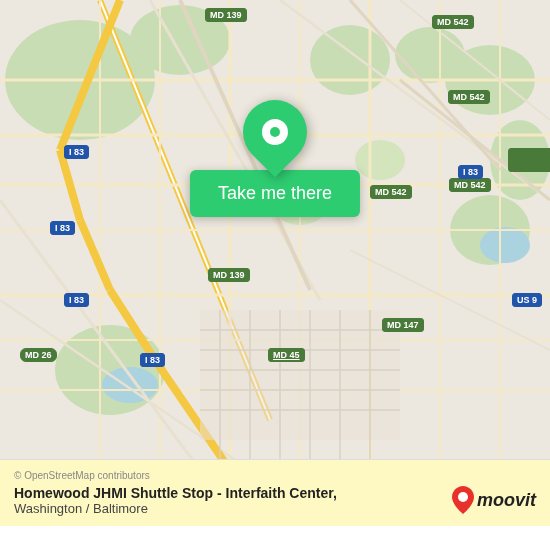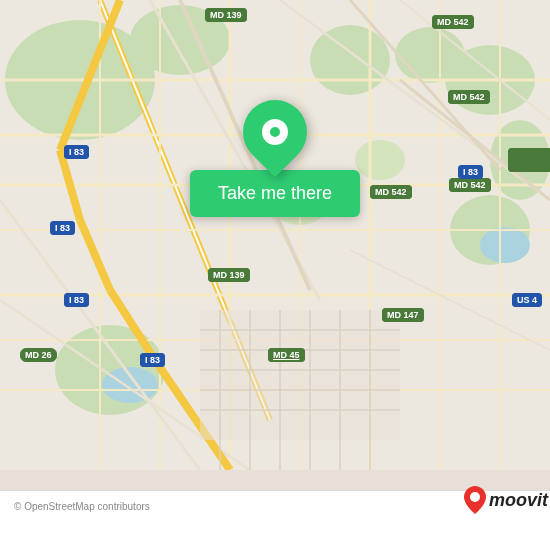--- a/index.html
+++ b/index.html
@@ -18,21 +18,21 @@
       background-color: #e8e0d8;
       overflow: hidden;
     }
 
     
     .info-bar {
       position: absolute;
       bottom: 0;
       left: 0;
       right: 0;
-      background: #ffffff;
+      background: #fef9c3;
       padding: 10px 14px;
       border-top: 1px solid #ddd;
       z-index: 100;
     }
 
     .info-copyright {
       font-size: 10px;
       color: #888;
       margin-bottom: 4px;
     }
@@ -45,21 +45,21 @@
 
     .info-subtitle {
       font-size: 13px;
       color: #444;
     }
 
     
     .moovit-logo {
       position: absolute;
       bottom: 12px;
-      right: 2px;
+      right: 14px;
       display: flex;
       align-items: center;
       gap: 3px;
     }
 
     .moovit-text {
       font-size: 18px;
       font-weight: bold;
       color: #222;
       font-style: italic;
@@ -177,44 +177,48 @@
     <line x1="370" y1="310" x2="370" y2="470" stroke="#d8d0c0" stroke-width="1.5"></line>
   </svg>
 
   <div class="road-badge green" style="left:205px;top:8px;">MD 139</div>
   <div class="road-badge green" style="left:432px;top:15px;">MD 542</div>
   <div class="road-badge green" style="left:448px;top:90px;">MD 542</div>
   <div class="road-badge green" style="left:370px;top:185px;">MD 542</div>
   <div class="road-badge green" style="left:449px;top:178px;">MD 542</div>
   <div class="road-badge green" style="left:508px;top:148px;padding-left:47px;">MD 14</div>
   <div class="road-badge green" style="left:208px;top:268px;">MD 139</div>
-  <div class="road-badge green" style="left:382px;top:308px;">MD 147</div>
+  <div class="road-badge green" style="left:382px;top:318px;">MD 147</div>
   <div class="road-badge green" style="left:268px;top:348px;text-decoration:underline;">MD 45</div>
   <div class="road-badge green" style="left:20px;top:348px;border-radius:6px;">MD 26</div>
-  <div class="road-badge blue" style="left:512px;top:260px;">US 4</div>
+  <div class="road-badge blue" style="left:512px;top:260px;">US 9</div>
   <div class="road-badge blue" style="left:458px;top:132px;">I 83</div>
   <div class="road-badge blue" style="left:64px;top:112px;">I 83</div>
   <div class="road-badge blue" style="left:50px;top:188px;">I 83</div>
   <div class="road-badge blue" style="left:64px;top:260px;">I 83</div>
   <div class="road-badge blue" style="left:140px;top:320px;">I 83</div>
 
   <div class="map-popup">
 
     <div style="width:64px;height:64px;background:#2ecc71;border-radius:50% 50% 50% 0;transform:rotate(-45deg);display:flex;align-items:center;justify-content:center;box-shadow:0 3px 12px rgba(0,0,0,0.3);">
       <div style="width:26px;height:26px;background:white;border-radius:50%;transform:rotate(45deg);display:flex;align-items:center;justify-content:center;">
         <div style="width:10px;height:10px;background:#2ecc71;border-radius:50%;"></div>
       </div>
     </div>
 
     <button style="margin-top:6px;background:#2ecc71;color:white;border:none;padding:13px 28px;font-size:18px;font-weight:500;border-radius:6px;cursor:pointer;box-shadow:0 2px 10px rgba(0,0,0,0.25);white-space:nowrap;font-family:Arial,sans-serif;">Take me there</button>
   </div>
 
   <div class="info-bar">
     <div class="info-copyright">© OpenStreetMap contributors</div>
     <div style="display:flex;justify-content:space-between;align-items:flex-start;">
+      <div>
+        <div class="info-title">Homewood JHMI Shuttle Stop - Interfaith Center,</div>
+        <div class="info-subtitle">Washington / Baltimore</div>
+      </div>
 
       <div class="moovit-logo">
         <svg width="22" height="28" viewBox="0 0 22 28">
           <path d="M11 0 C5 0 0 5 0 11 C0 19 11 28 11 28 C11 28 22 19 22 11 C22 5 17 0 11 0Z" fill="#e8312a"></path>
           <circle cx="11" cy="11" r="5" fill="white"></circle>
         </svg>
         <span class="moovit-text">moovit</span>
       </div>
     </div>
   </div>

